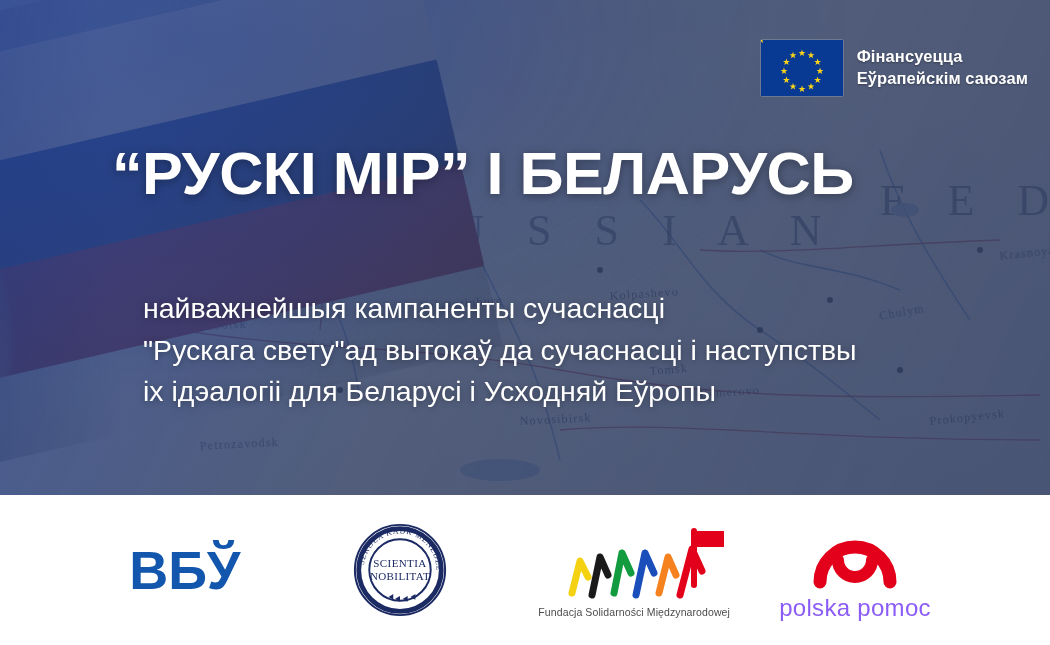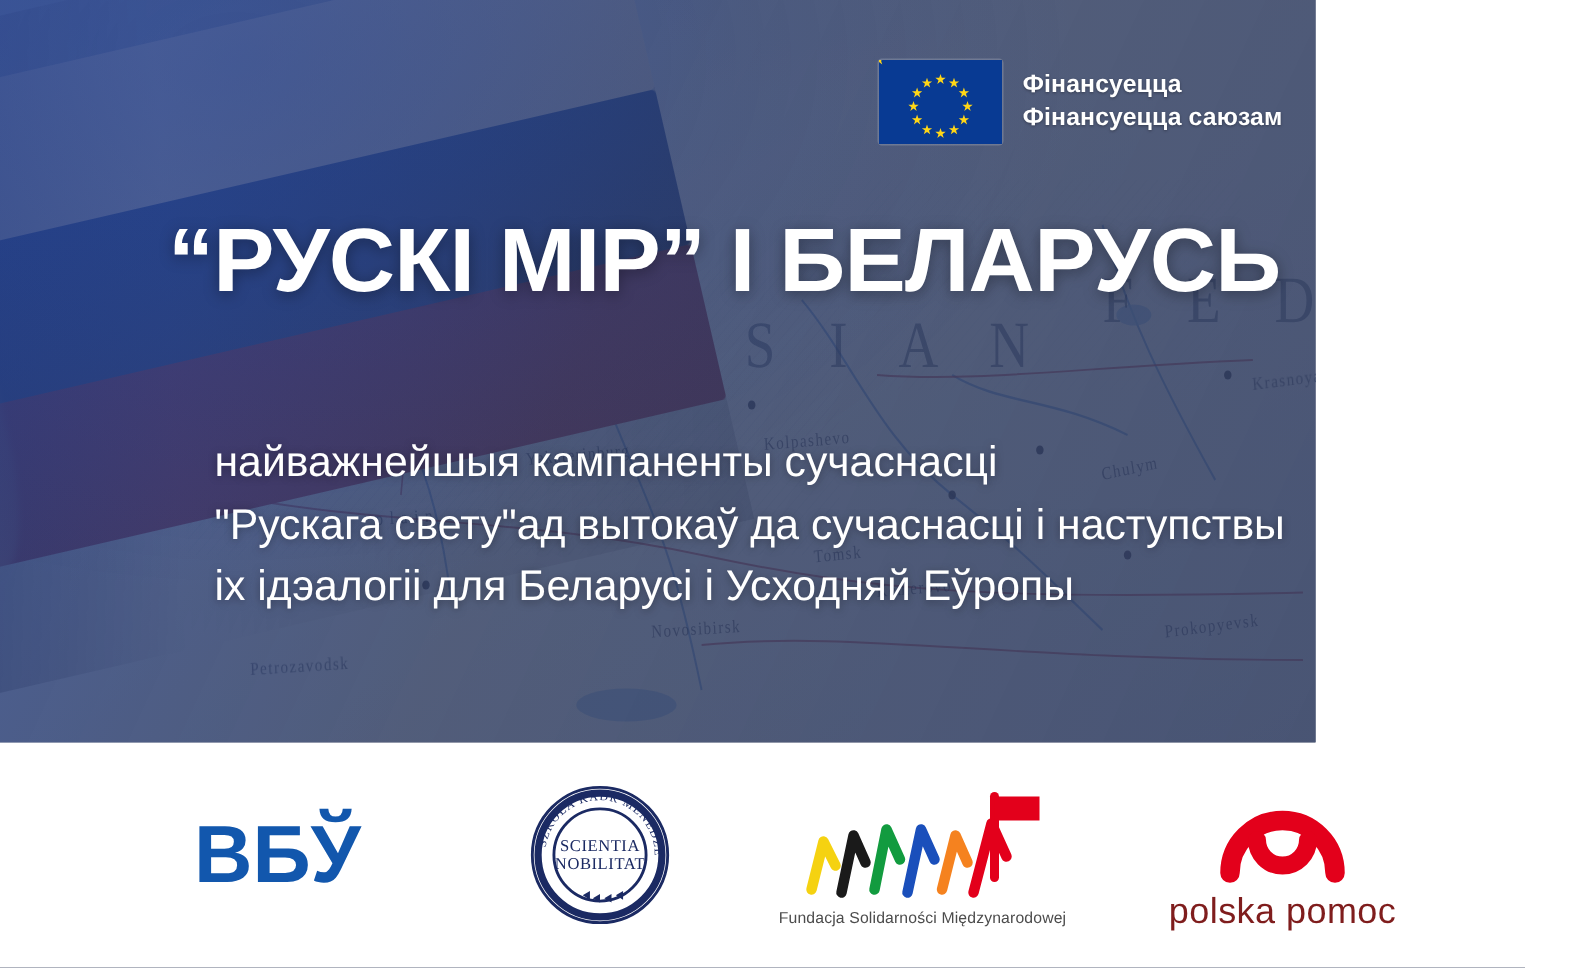--- a/index.html
+++ b/index.html
@@ -7,21 +7,21 @@
   body {
     font-family:"Liberation Sans", sans-serif;
     background:#ffffff;
     overflow:hidden;
   }
 
   .poster { position:relative; width:1050px; height:645px; overflow:hidden; }
 
   
   .hero {
-    position:absolute; left:0; top:0; width:877px; height:495px;
+    position:absolute; left:0; top:0; width:1050px; height:495px;
     overflow:hidden;
     background:#2c3655;
     padding-left:32px;
   }
 
   
   .map-layer { position:absolute; inset:0; }
   .map-svg { position:absolute; inset:0; width:100%; height:100%; }
 
   
@@ -94,21 +94,21 @@
     position:absolute; left:0; top:495px; width:1050px; height:150px;
     background:#ffffff;
     display:flex; align-items:center; justify-content:center; gap:0;
   }
   .logo-cell{
     height:150px; display:flex; flex-direction:column;
     align-items:center; justify-content:center;
   }
   .cell-vbu   { width:230px; }
   .cell-seal  { width:200px; }
-  .cell-fsm   { width:230px; }
+  .cell-fsm   { width:230px;align-items:flex-end; }
   .cell-pp    { width:250px; }
 
   
   .vbu-text{
     color:#1257ad; font-size:54px; font-weight:bold; letter-spacing:0px;
     line-height:1;
   }
 
   
   .seal{ width:96px; height:96px; position:relative; }
@@ -116,21 +116,21 @@
   
   .fsm-mark{ width:168px; height:78px; }
   .fsm-caption{
     margin-top:5px; font-size:10.5px; color:#4c4c4c; letter-spacing:.1px;
     white-space:nowrap;
   }
 
   
   .pp-mark{ width:86px; height:72px; }
   .pp-caption{
-    margin-top:4px; font-size:24px; color:#7f1d1d; letter-spacing:.3px;
+    margin-top:4px; font-size:24px; color:#8b5cf6; letter-spacing:.3px;
   }
 </style>
 </head>
 <body>
 
 <div class="poster">
 
   <div class="hero">
 
     <div class="map-layer">
@@ -236,21 +236,21 @@
             <use href="#s" x="32" y="46.6"></use>
             <use href="#s" x="25.4" y="40"></use>
             <use href="#s" x="23" y="31"></use>
             <use href="#s" x="25.4" y="22"></use>
             <use href="#s" x="32" y="15.4"></use>
           </g>
         </svg>
       </div>
       <div class="eu-text">
         <div>Фінансуецца</div>
-        <div>Фінансуецца саюзам</div>
+        <div>Еўрапейскім саюзам</div>
       </div>
     </div>
 
     <div class="title">“РУСКІ МІР” І БЕЛАРУСЬ</div>
 
     <div class="subtitle">
       <div>найважнейшыя кампаненты сучаснасці</div>
       <div>"Рускага свету"ад вытокаў да сучаснасці і наступствы</div>
       <div>іх ідэалогіі для Беларусі і Усходняй Еўропы</div>
     </div>

